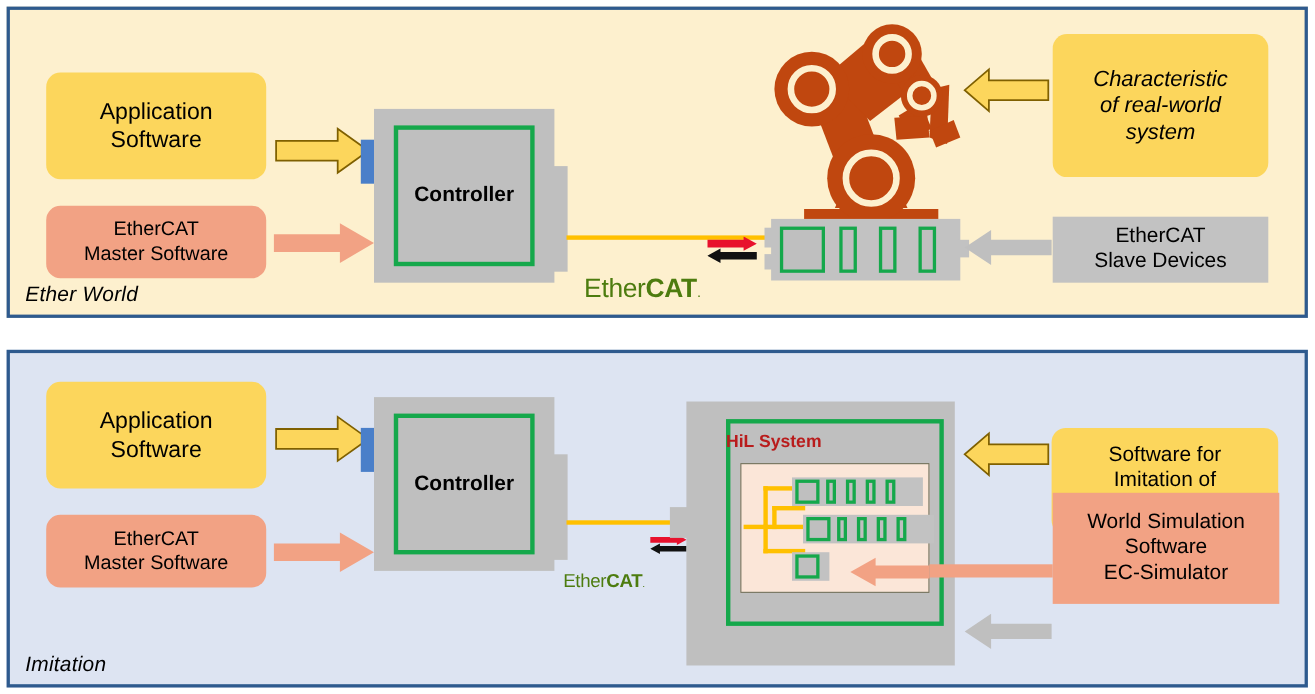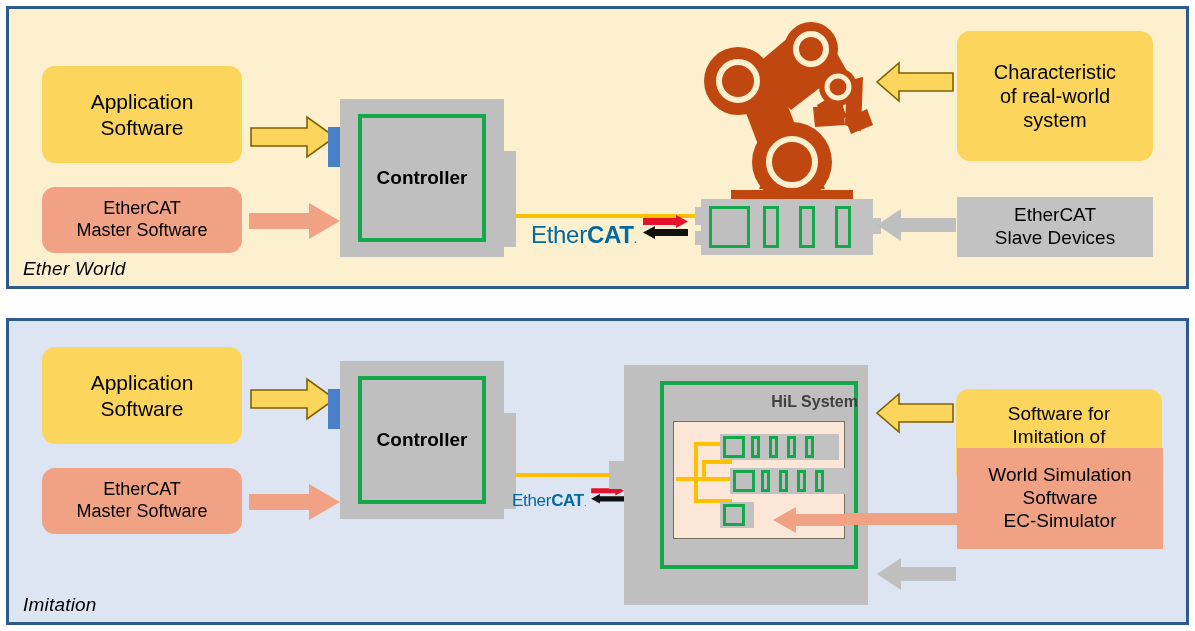--- a/index.html
+++ b/index.html
@@ -37,34 +37,34 @@
   .ctrl-outer{position:absolute;background:#bfbfbf;}
   .ctrl-inner{position:absolute;background:#bfbfbf;box-sizing:border-box;border:4px solid #15a84b;}
   .ctrl-text{position:absolute;font-weight:bold;color:#000;text-align:center;}
   .ctrl-tab-blue{position:absolute;background:#4a7fc9;}
   .ctrl-tab-gray{position:absolute;background:#bfbfbf;}
 
   
   .cable{position:absolute;background:#ffc000;}
 
   
-  .ec-logo{position:absolute;white-space:nowrap;color:#0369a1;font-weight:400;}
+  .ec-logo{position:absolute;white-space:nowrap;color:#4d7c0f;font-weight:400;margin-top:28px;}
   .ec-logo .bold{font-weight:bold;}
   .ec-logo .reg{font-size:.55em;vertical-align:baseline;}
   .ec-arrows{position:absolute;}
 
   
   .dev{position:absolute;background:#c2c2c2;box-sizing:border-box;}
   .dev>i{position:absolute;display:block;box-sizing:border-box;border:3px solid #15a84b;background:#bfbfbf;}
   .dev-conn{position:absolute;background:#c2c2c2;}
 
   
   .hil-outer{position:absolute;background:#bfbfbf;}
   .hil-green{position:absolute;box-sizing:border-box;border:4px solid #15a84b;background:#bfbfbf;}
-  .hil-title{position:absolute;font-weight:bold;text-align:right;color:#404040;}
+  .hil-title{position:absolute;font-weight:bold;text-align:left;color:#b91c1c;}
   .hil-inner{position:absolute;background:#fbe6d8;box-sizing:border-box;border:1px solid #6f6f5a;}
   .hil-tab{position:absolute;background:#bfbfbf;}
   .wire{position:absolute;background:#ffc000;}
 
   
   .robot{position:absolute;}
 </style>
 </head>
 <body>
 
@@ -151,21 +151,21 @@
       <polygon points="78,12 24,12 24,2 2,21 24,40 24,30 78,30" fill="#fcd65c" stroke="#7f6000" stroke-width="1.6"></polygon>
     </svg>
   </div>
 
   <div class="arrow-block" style="left:866px;top:198px;">
     <svg class="arrow-svg" width="82" height="36" viewBox="0 0 82 36">
       <polygon points="81,11 26,11 26,2 2,18 26,34 26,25 81,25" fill="#bfbfbf"></polygon>
     </svg>
   </div>
 
-  <div class="lbl-box rounded yellow" style="left:948px;top:22px;width:196px;height:130px;font-size:20px;">
+  <div class="lbl-box rounded yellow" style="left:948px;top:22px;width:196px;height:130px;font-size:20px;font-style:italic;">
     <span style="white-space:pre-line">Characteristic
 of real-world
 system</span>
   </div>
 
   <div class="lbl-box gray" style="left:948px;top:188px;width:196px;height:60px;font-size:19px;">
     <span style="white-space:pre-line">EtherCAT
 Slave Devices</span>
   </div>
 

